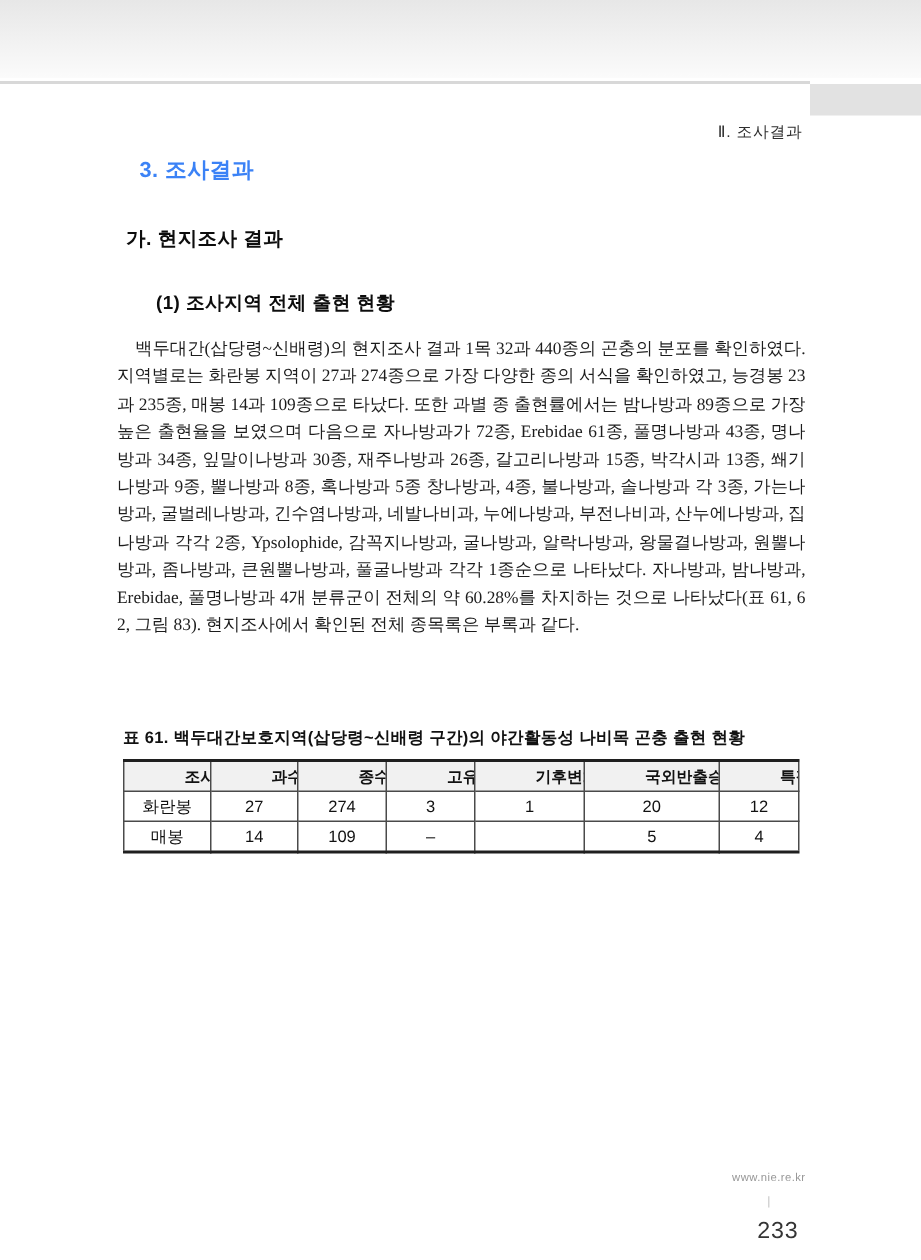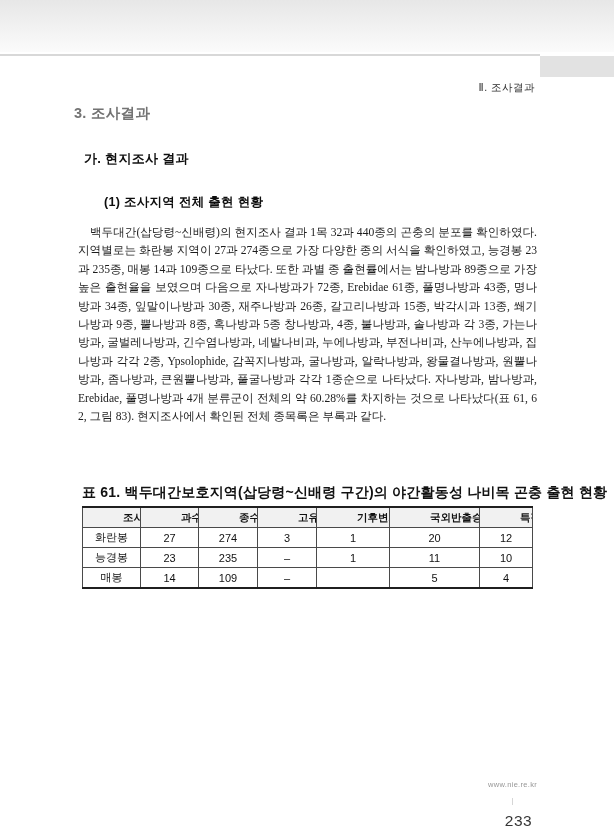--- a/index.html
+++ b/index.html
@@ -16,33 +16,33 @@
     position:absolute; left:0; top:54px; width:540px; height:2px; background:#d8d8d8;
   }
   .section-label {
     position:absolute; top:61px; right:79px; font-size:10.5px; color:#2f2f2f;
     letter-spacing:0.5px; white-space:nowrap;margin-top:20px;
   }
   .header-tab {
     position:absolute; left:540px; top:56px; width:74px; height:21px; background:#e2e2e2;
   }
   
-  .h1 { position:absolute; left:74px; top:104px; font-size:14.5px; font-weight:bold; color:#737373; letter-spacing:0.3px; }
+  .h1 { position:absolute; left:93px; top:104px; font-size:14.5px; font-weight:bold; color:#3b82f6; letter-spacing:0.3px; }
   .h2 { position:absolute; left:84px; top:150px; font-size:13px;   font-weight:bold; color:#0d0d0d; letter-spacing:0.3px; }
   .h3 { position:absolute; left:88px; top:194px; font-size:12.5px; font-weight:bold; color:#0d0d0d; letter-spacing:0.3px;margin-left:16px; }
   
   .para {
     position:absolute; left:78px; top:224px; width:459px;
     font-family:Liberation Serif, serif;
     font-size:11.6px; line-height:18.4px; color:#1c1c1c;
     text-align:justify; text-indent:12px; word-break:break-all;
   }
   
   .tbl-caption {
-    position:absolute; left:82px; top:484px; font-size:14px; font-weight:bold; color:#111;
+    position:absolute; left:82px; top:484px; font-size:11px; font-weight:bold; color:#111;
     letter-spacing:0.2px; white-space:nowrap;
   }
   table.tbl {
     position:absolute; left:82px; top:506px; width:450px;
     border-collapse:collapse; table-layout:fixed;
     font-size:11px; color:#111;
     border-top:2px solid #1f1f1f; border-bottom:2px solid #1f1f1f;
   }
   table.tbl th, table.tbl td {
     border:1px solid #4a4a4a; height:19px; padding:0 1px;
@@ -100,29 +100,20 @@
       <tr>
         <td>화란봉</td>
         <td>27</td>
         <td>274</td>
         <td>3</td>
         <td>1</td>
         <td>20</td>
         <td>12</td>
       </tr>
       <tr>
-        <td>능경봉</td>
-        <td>23</td>
-        <td>235</td>
-        <td>–</td>
-        <td>1</td>
-        <td>11</td>
-        <td>10</td>
-      </tr>
-      <tr>
         <td>매봉</td>
         <td>14</td>
         <td>109</td>
         <td>–</td>
         <td></td>
         <td>5</td>
         <td>4</td>
       </tr>
     </tbody>
   </table>

